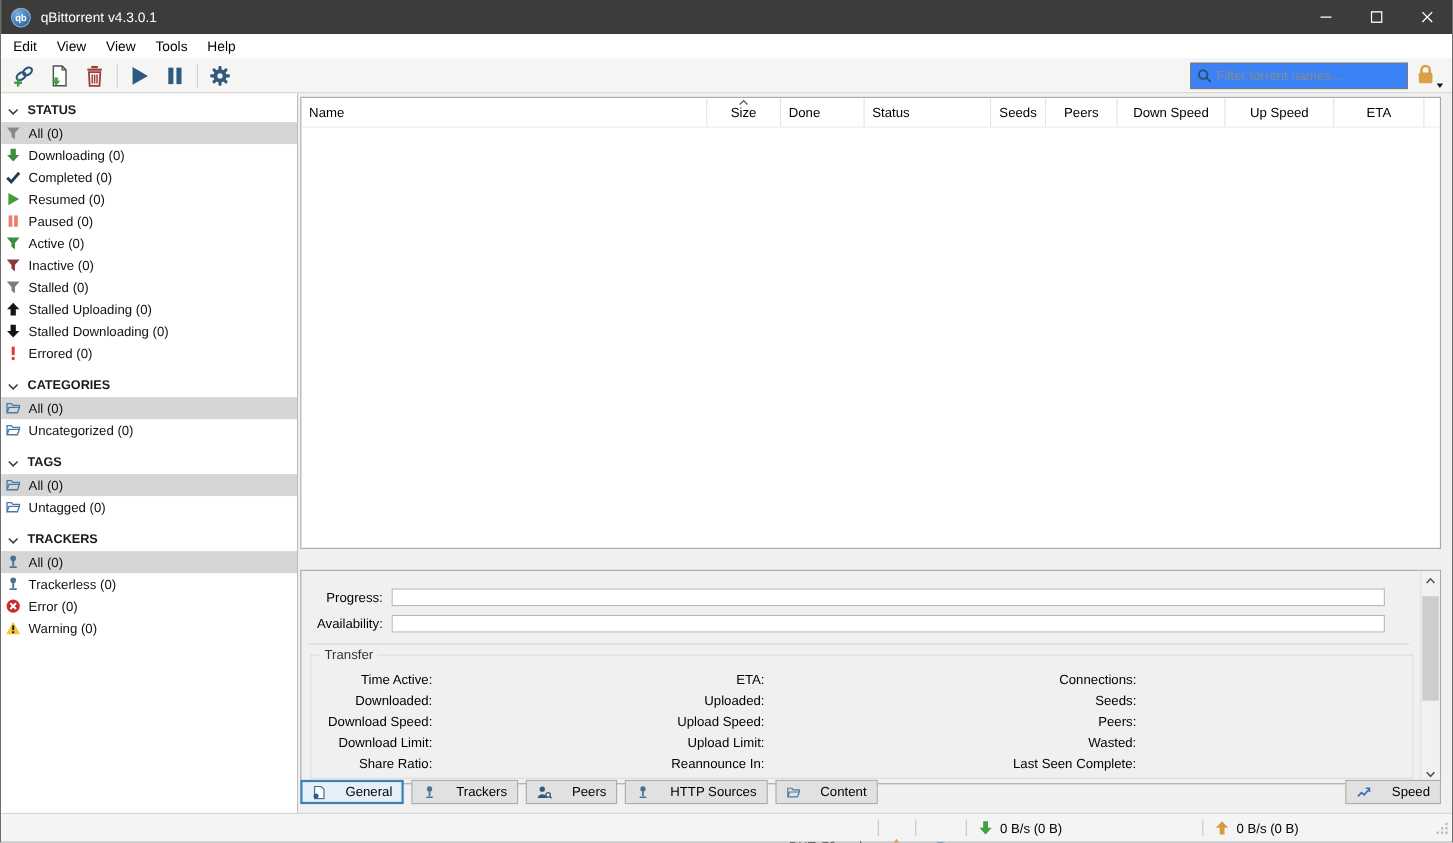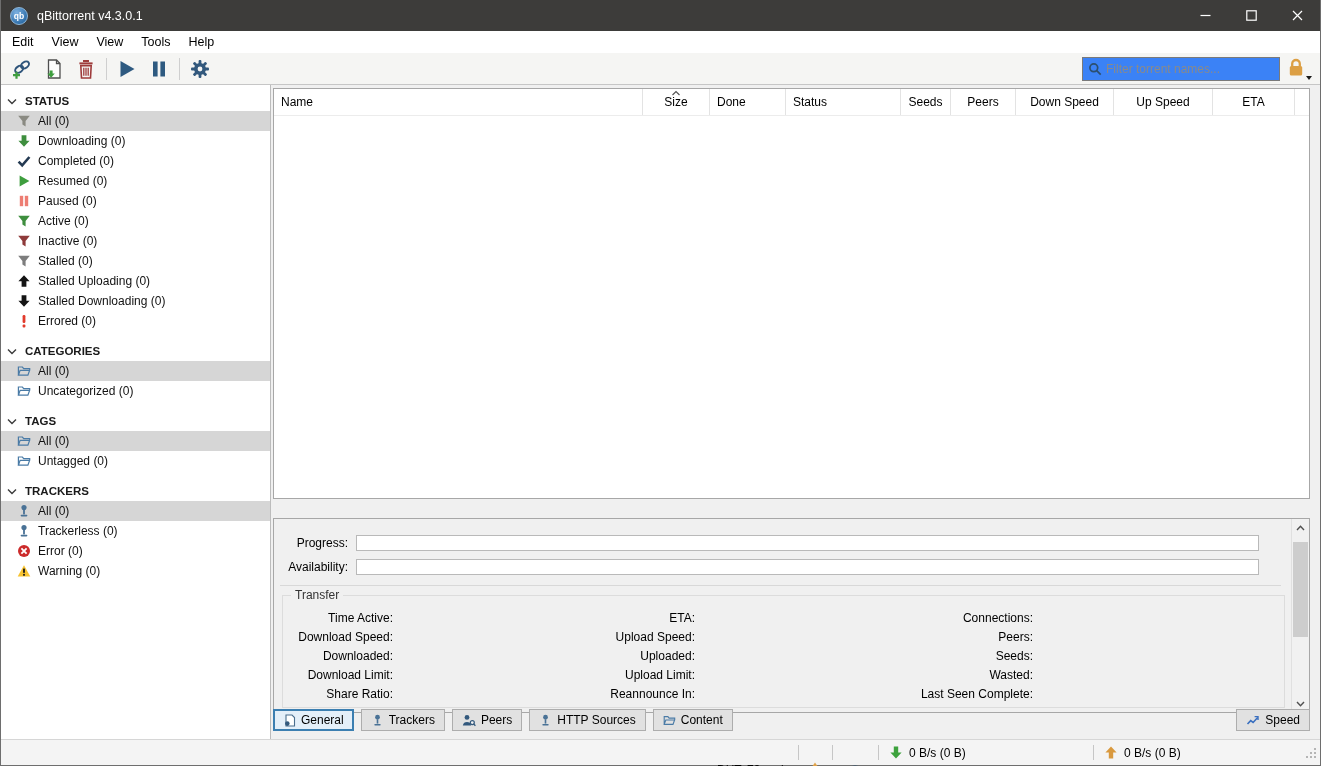--- a/index.html
+++ b/index.html
@@ -31,21 +31,21 @@
   .filter-input { border:none; outline:none; flex:1; min-width:0; font-family:"Liberation Sans",sans-serif; font-size:12px; color:#333; background:transparent; margin-left:4px; }
   .filter-input::placeholder { color:#8a8a8a; }
   .lock-btn { margin:0 8px 0 7px; position:relative; width:20px; height:22px; display:flex; align-items:flex-start; }
   .lock-caret { position:absolute; right:-5px; bottom:0; width:0; height:0; border-left:3.5px solid transparent; border-right:3.5px solid transparent; border-top:4px solid #1a1a1a; }
 
   
   .content { flex:1; display:flex; background:#f0f0f0; min-height:0; }
   .sidebar { width:270px; flex:0 0 270px; background:#fff; border-right:1px solid #bcbcbc; padding-top:6px; overflow:hidden; }
   .side-header { height:20px; display:flex; align-items:center; gap:8px; padding-left:6px; font-weight:bold; font-size:11.5px; color:#1a1a1a; }
   .side-header.mt { margin-top:10px; }
-  .side-item { height:20px; display:flex; align-items:center; gap:7px; padding-left:16px; font-size:12px; color:#111; }
+  .side-item { height:20px; display:flex; align-items:center; gap:7px; padding-left:4px; font-size:12px; color:#111; }
   .side-item.selected { background:#d6d6d6; }
   .side-icon { width:14px; height:14px; flex:0 0 14px; display:flex; }
 
   .right-pane { flex:1; position:relative; background:#f0f0f0; min-width:0; }
 
   
   .table-box { position:absolute; left:2px; top:3px; right:10px; height:411px; background:#fff; border:1px solid #a7a7a7; }
   .thead { display:flex; height:27px; border-bottom:1px solid #ececec; }
   .th { display:flex; align-items:center; border-right:1px solid #e3e3e3; padding:0 7px; position:relative; font-size:12px; }
   .th.right { justify-content:center; }
@@ -69,21 +69,21 @@
   .t-row { display:flex; height:19px; align-items:center; }
   .t-c1 { width:110px; text-align:right; } .t-c2 { width:302px; text-align:right; } .t-c3 { width:338px; text-align:right; }
 
   .details-scroll { position:absolute; right:0; top:0; width:18px; bottom:0; background:#f1f1f1; border-left:1px solid #e0e0e0; display:flex; flex-direction:column; }
   .scroll-arrow { height:17px; display:flex; align-items:center; justify-content:center; }
   .scroll-track { flex:1; position:relative; }
   .scroll-thumb { position:absolute; top:6px; left:1px; width:15px; height:95px; background:#cdcdcd; }
 
   
   .tabs-row { position:absolute; left:2px; top:623px; right:10px; height:24px; display:flex; gap:7px; align-items:center; }
-  .tab-btn { height:22px; display:flex; align-items:center; gap:5px; padding:0 9px; background:#e1e1e1; border:1px solid #adadad; font-size:12px; }
+  .tab-btn { height:22px; display:flex; align-items:center; gap:18px; padding:0 9px; background:#e1e1e1; border:1px solid #adadad; font-size:12px; }
   .tab-btn.active { background:#e4eff9; border:2px solid #3c7fb1; padding:0 8px; }
   .tabs-spacer { flex:1; }
 
   
   .statusbar { height:26px; flex:0 0 26px; background:#f4f4f4; border-top:1px solid #d6d6d6; position:relative; font-size:12px; }
   .sb-abs { position:absolute; top:6px;margin-top:17px; }
   .sb-sep { position:absolute; top:5px; width:1px; height:15px; background:#c6c6c6; }
   .sb-group { position:absolute; display:flex; align-items:center; gap:6px; }
   .sb-grip { position:absolute; right:3px; bottom:3px; }
 </style>
@@ -435,28 +435,28 @@
           <div class="details-sep"></div>
           <div class="transfer-fieldset">
             <span class="transfer-legend">Transfer</span>
             <div class="transfer-grid">
               <div class="t-row">
                 <span class="t-c1">Time Active:</span>
                 <span class="t-c2">ETA:</span>
                 <span class="t-c3">Connections:</span>
               </div>
               <div class="t-row">
+                <span class="t-c1">Downloaded:</span>
+                <span class="t-c2">Uploaded:</span>
+                <span class="t-c3">Seeds:</span>
+              </div>
+              <div class="t-row">
                 <span class="t-c1">Download Speed:</span>
                 <span class="t-c2">Upload Speed:</span>
                 <span class="t-c3">Peers:</span>
-              </div>
-              <div class="t-row">
-                <span class="t-c1">Downloaded:</span>
-                <span class="t-c2">Uploaded:</span>
-                <span class="t-c3">Seeds:</span>
               </div>
               <div class="t-row">
                 <span class="t-c1">Download Limit:</span>
                 <span class="t-c2">Upload Limit:</span>
                 <span class="t-c3">Wasted:</span>
               </div>
               <div class="t-row">
                 <span class="t-c1">Share Ratio:</span>
                 <span class="t-c2">Reannounce In:</span>
                 <span class="t-c3">Last Seen Complete:</span>

